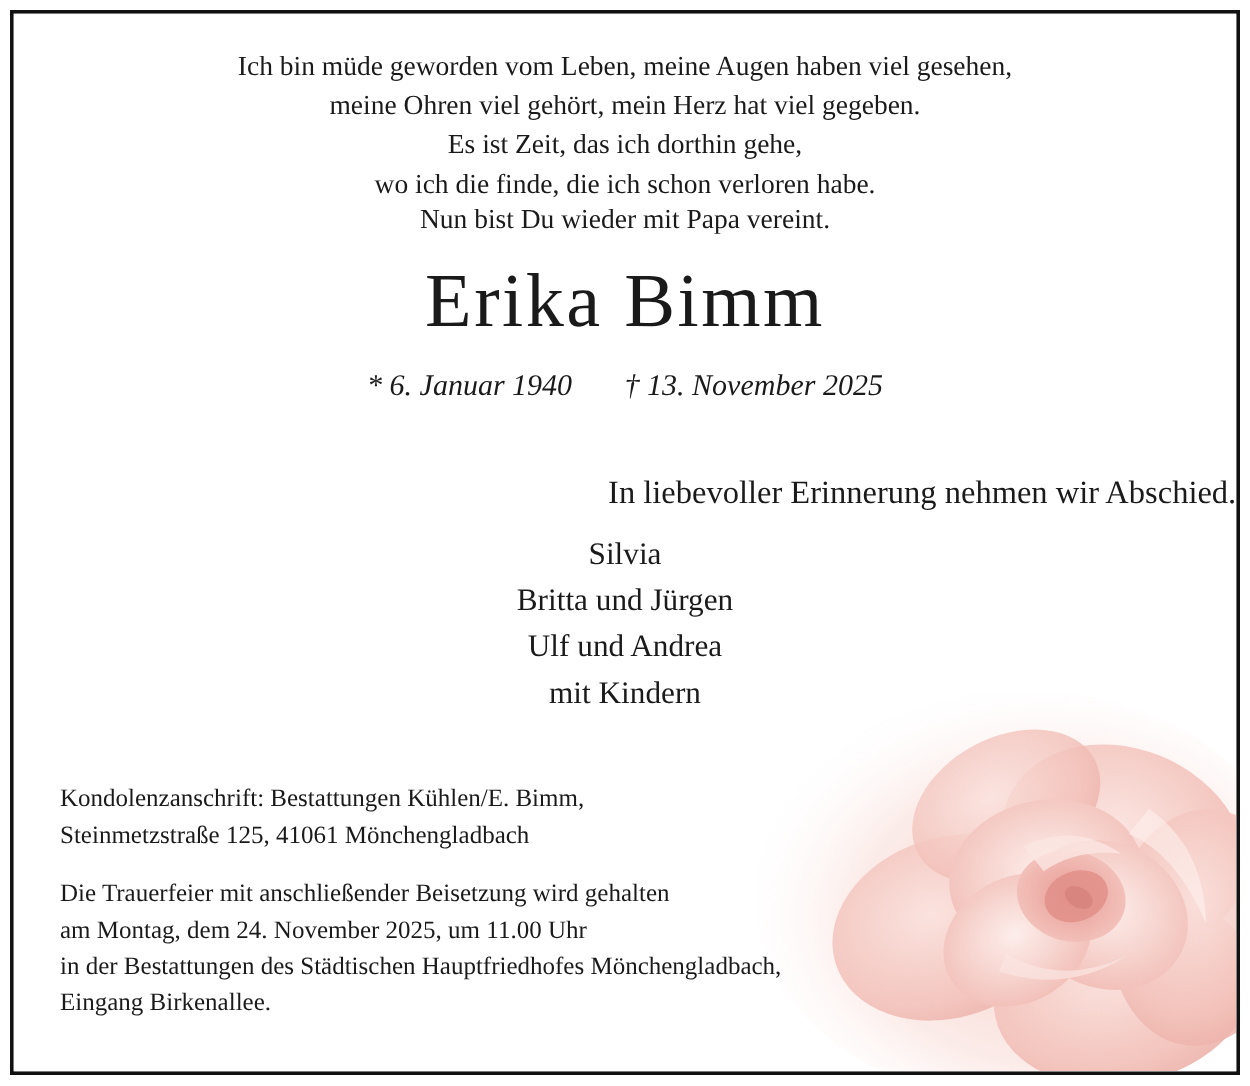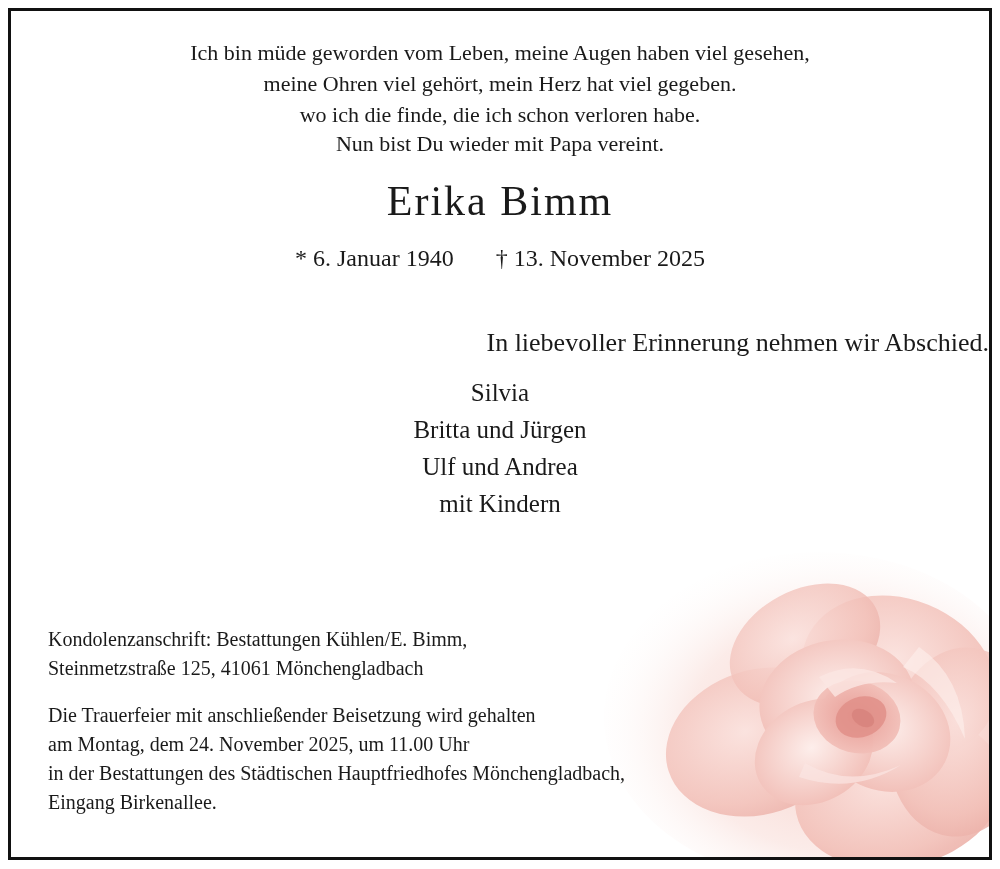--- a/index.html
+++ b/index.html
@@ -61,37 +61,38 @@
   }
   .poem div { white-space: nowrap; }
 
   .reunion {
     text-align: center;
     font-size: 22px;
   }
 
   .name {
     text-align: center;
-    font-size: 42px;
+    font-size: 61px;
     letter-spacing: 2px;
     margin-top: 22px;
     line-height: 1.05;
     font-weight: normal;
   }
 
   .maiden {
     text-align: center;
     font-size: 22px;
     margin-top: 4px;
   }
 
   .dates {
     text-align: center;
     font-size: 24px;
     margin-top: 22px;
+    font-style: italic;
   }
   .dates .sep { display: inline-block; width: 30px; }
 
   .memory {
     text-align: right;
     font-size: 26px;
     margin-top: 56px;
   }
 
   .family {
@@ -164,20 +165,21 @@
         <path d="M236 236 q44 26 96 2 q-48 30 -102 12 z" fill="#fbe6e2" opacity="0.7"></path>
         <path d="M350 120 q44 30 46 92 q-24 -56 -62 -72 z" fill="#fdf0ed" opacity="0.6"></path>
       </svg>
     </div>
 
     <div class="content">
 
       <div class="poem">
         <div>Ich bin müde geworden vom Leben, meine Augen haben viel gesehen,</div>
         <div>meine Ohren viel gehört, mein Herz hat viel gegeben.</div>
+        <div>Es ist Zeit, das ich dorthin gehe,</div>
         <div>wo ich die finde, die ich schon verloren habe.</div>
       </div>
 
       <div class="reunion">Nun bist Du wieder mit Papa vereint.</div>
 
       <div class="name">Erika Bimm</div>
 
 
       <div class="dates">
         <span>* 6. Januar 1940</span>

